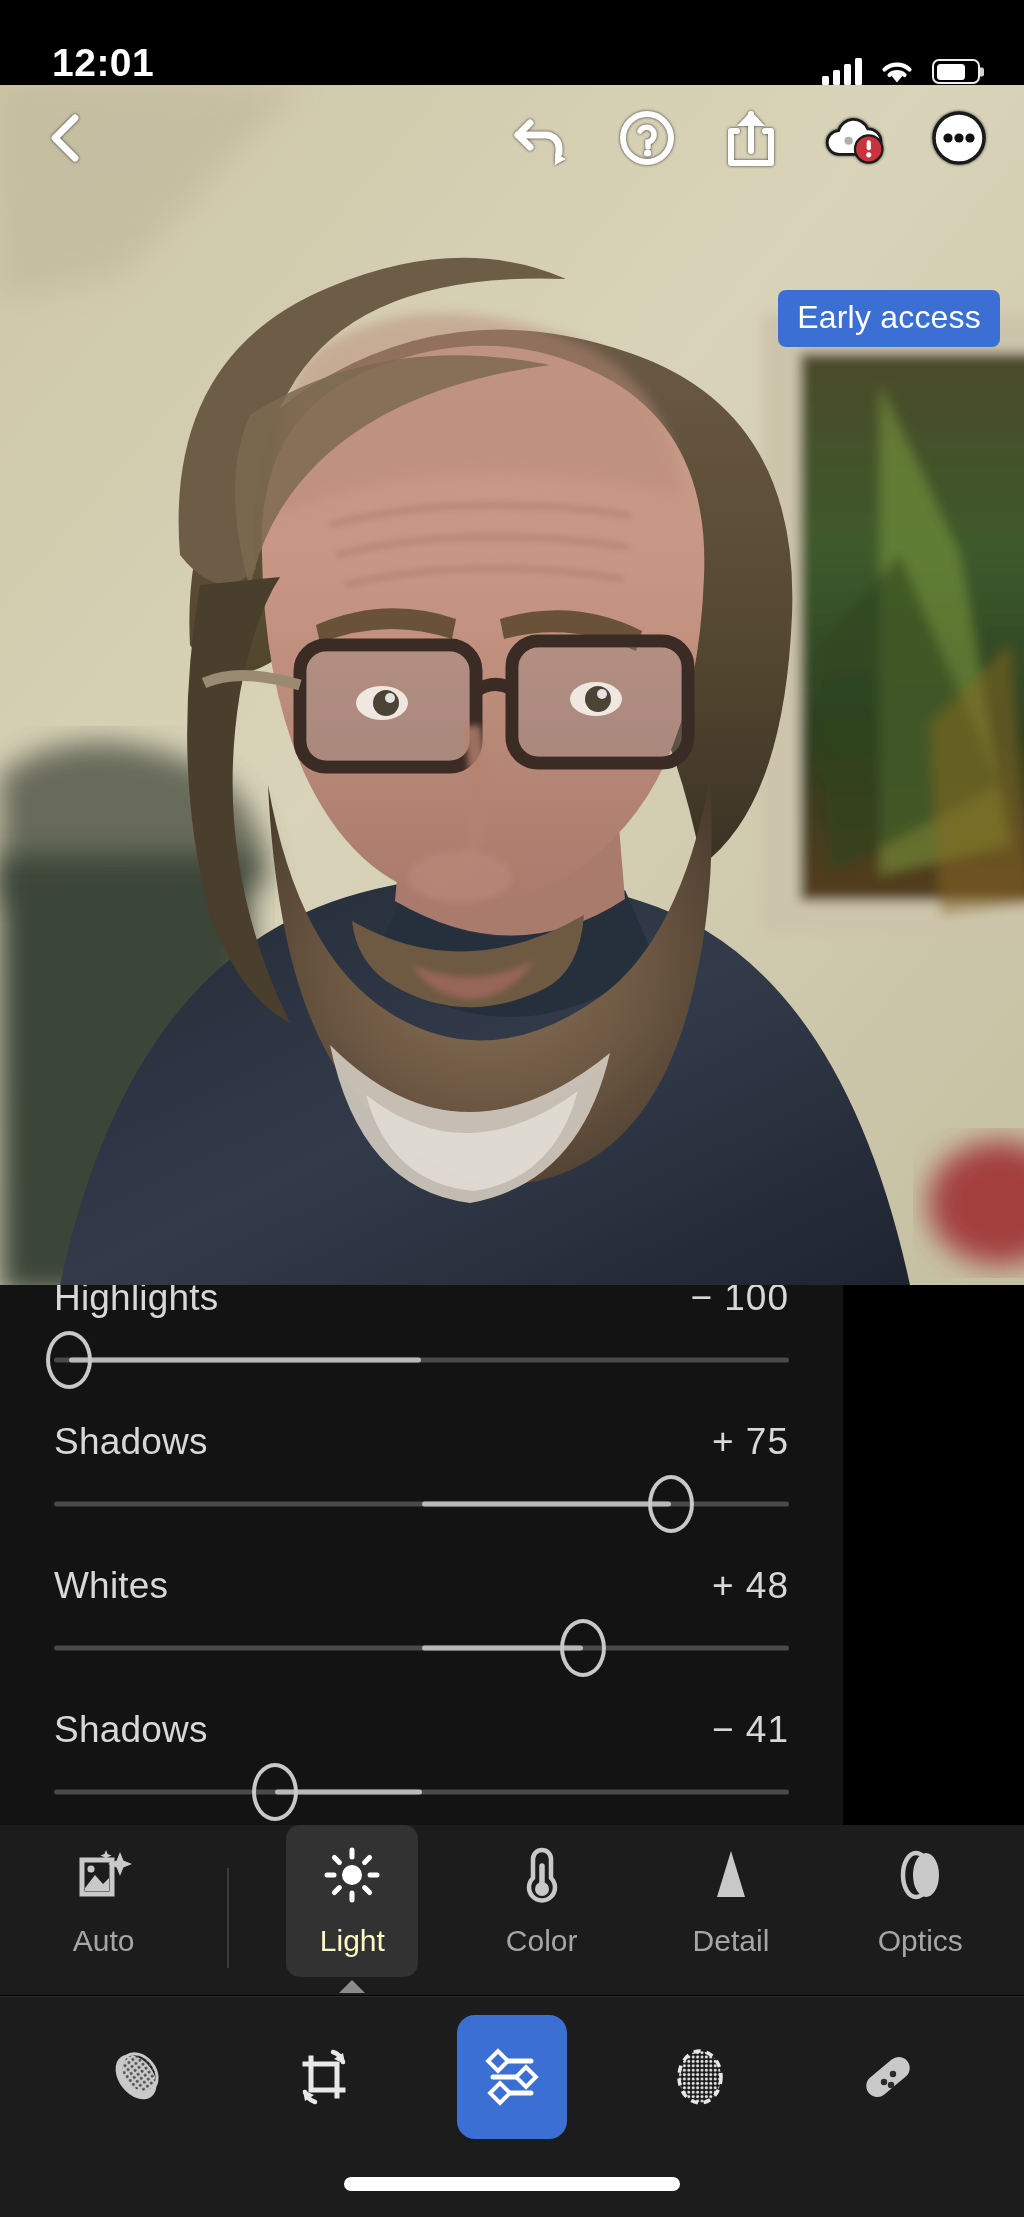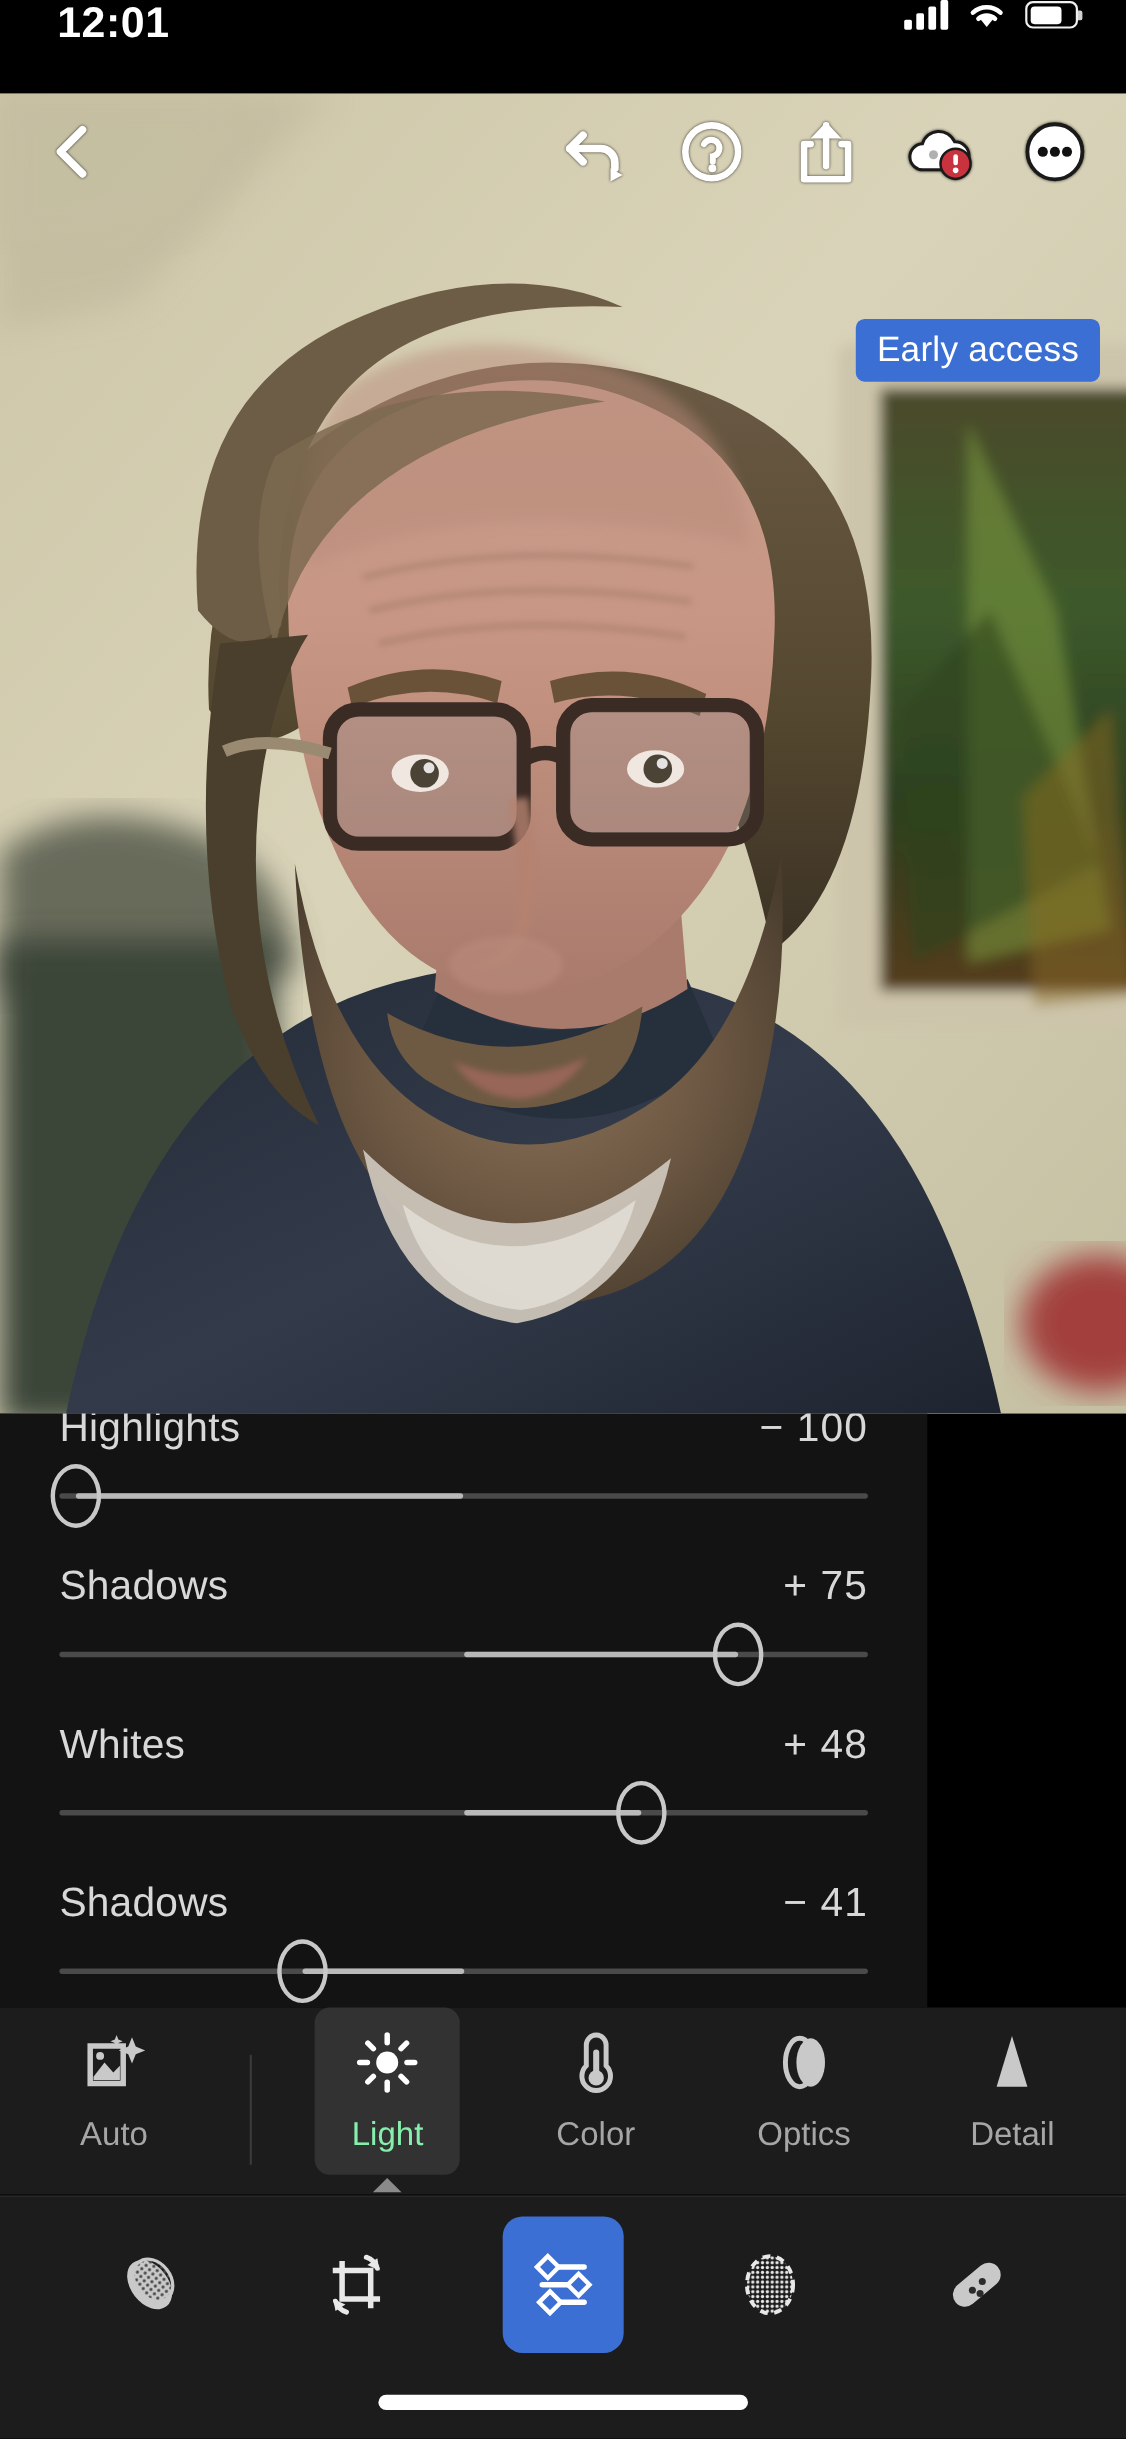--- a/index.html
+++ b/index.html
@@ -7,21 +7,21 @@
     width:1024px; height:2217px;
     background:#000;
     font-family:"Liberation Sans", sans-serif;
     overflow:hidden;
   }
   .screen { position:relative; width:1024px; height:2217px; background:#000; overflow:hidden; }
 
   
   .statusbar {
     position:absolute; top:0; left:0; width:1024px; height:85px;
-    background:#000; display:flex; align-items:flex-start;
+    background:#000; display:flex; align-items:flex-end;
     justify-content:space-between; padding:0 44px 0 52px;
   }
   .status-time { color:#fff; font-size:39px; font-weight:600; letter-spacing:.5px; }
   .status-right { display:flex; align-items:center; gap:17px; }
   .bars { display:flex; align-items:flex-end; gap:4px; height:26px; }
   .bars i { display:block; width:7px; background:#fff; border-radius:1.5px; }
   .bars i:nth-child(1){height:9px}
   .bars i:nth-child(2){height:15px}
   .bars i:nth-child(3){height:21px}
   .bars i:nth-child(4){height:27px}
@@ -99,21 +99,21 @@
     background:#1c1c1c; display:flex; align-items:flex-start;
     justify-content:space-around; padding:0 9px;
   }
   .tab {
     width:132px; height:152px; display:flex; flex-direction:column;
     align-items:center; justify-content:center; gap:22px;
     border-radius:14px; position:relative;
   }
   .tab.active { background:#323232; }
   .tab-label { font-size:30px; color:#a6a6a6; line-height:1; }
-  .tab.active .tab-label { color:#86efac; }
+  .tab.active .tab-label { color:#fef9c3; }
   .tab-icon { height:58px; display:flex; align-items:center; justify-content:center; }
   .tab-divider { width:2px; height:100px; background:#3a3a3a; align-self:center; margin-top:16px; }
   .tab-caret {
     position:absolute; bottom:-16px; left:50%; transform:translateX(-50%);
     width:0; height:0; border-left:13px solid transparent;
     border-right:13px solid transparent; border-bottom:13px solid #8a8a8a;
   }
 
   
   .bottombar {
@@ -432,35 +432,35 @@
           <circle cx="20" cy="43" r="7" fill="#c9c9c9"></circle>
           <path d="M20 20 V40" stroke="#c9c9c9" stroke-width="5.5" stroke-linecap="round"></path>
         </svg>
       </div>
       <span class="tab-label">Color</span>
     </div>
 
 
     <div class="tab">
       <div class="tab-icon">
+        <svg width="48" height="56" viewBox="0 0 48 56">
+          <path d="M24 4 L38 50 H10 Z" fill="#c9c9c9"></path>
+        </svg>
+      </div>
+      <span class="tab-label">Detail</span>
+    </div>
+
+    <div class="tab">
+      <div class="tab-icon">
         <svg width="56" height="56" viewBox="0 0 56 56">
           <ellipse cx="24" cy="28" rx="13" ry="22" stroke="#c9c9c9" stroke-width="4.5" fill="none"></ellipse>
           <ellipse cx="34" cy="28" rx="13" ry="22" fill="#c9c9c9"></ellipse>
         </svg>
       </div>
       <span class="tab-label">Optics</span>
-    </div>
-
-    <div class="tab">
-      <div class="tab-icon">
-        <svg width="48" height="56" viewBox="0 0 48 56">
-          <path d="M24 4 L38 50 H10 Z" fill="#c9c9c9"></path>
-        </svg>
-      </div>
-      <span class="tab-label">Detail</span>
     </div>
 
   </div>
 
   <div class="bottombar">
     <div class="bb-row">
 
       <div class="bb-btn">
         <svg width="62" height="62" viewBox="0 0 62 62">
           <defs>

